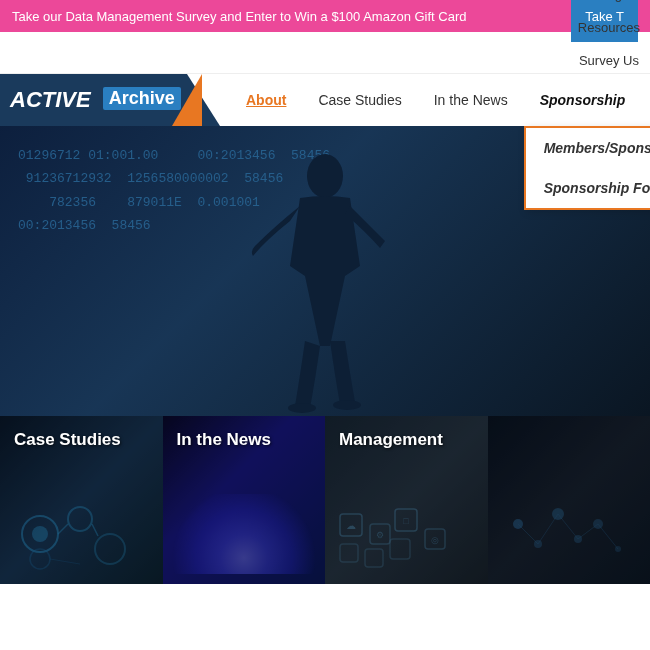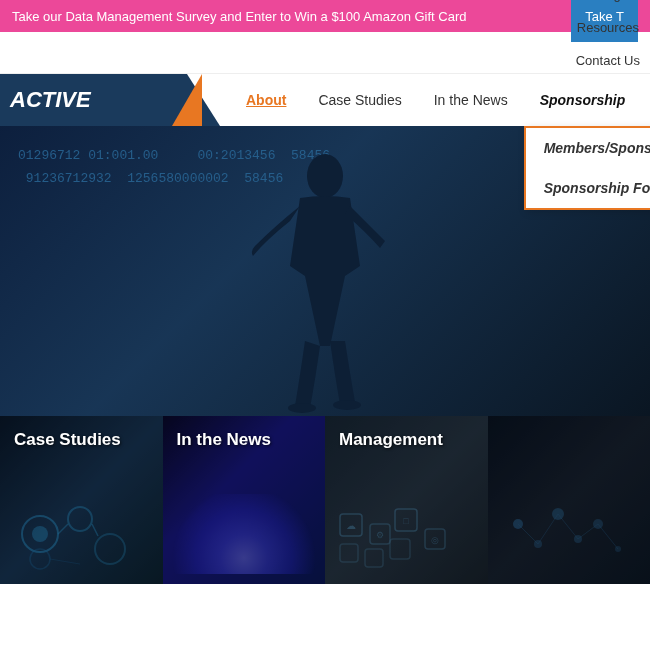--- a/index.html
+++ b/index.html
@@ -262,31 +262,32 @@
 
 <div class="top-banner">
   <span class="banner-text">Take our Data Management Survey and Enter to Win a $100 Amazon Gift Card</span>
   <button class="banner-btn">Take T</button>
 </div>
 
 <div class="top-nav">
   <div class="top-nav-links">
     <a>Blog</a>
     <a>Resources</a>
-    <a>Contact Us</a>
+    <a>Survey Us</a>
     <div class="fb-icon">f</div>
   </div>
 </div>
 
 <div class="logo-nav-bar">
   <div class="logo-area">
     <div class="logo-bg-orange"></div>
     <div class="logo-triangle"></div>
     <div class="logo-text">
       <span class="logo-active">ACTIVE</span>
+      <span class="logo-archive">Archive</span>
     </div>
   </div>
 
   <nav class="main-nav">
     <div class="nav-item active">
       <span>About</span>
     </div>
     <div class="nav-item">
       <span>Case Studies</span>
     </div>
@@ -301,20 +302,22 @@
       </div>
     </div>
   </nav>
 </div>
 
 <div class="hero">
   <div class="hero-overlay"></div>
   <div class="hero-numbers">
     <div>01296712 01:001.00&nbsp;&nbsp;&nbsp;&nbsp;&nbsp;00:2013456&nbsp; 58456</div>
     <div>&nbsp;91236712932&nbsp; 1256580000002&nbsp; 58456</div>
+    <div>&nbsp;&nbsp;&nbsp;&nbsp;782356&nbsp;&nbsp;&nbsp;&nbsp;879011E&nbsp; 0.001001</div>
+    <div>00:2013456&nbsp; 58456</div>
   </div>
 
   <div style="position:absolute;bottom:0;left:50%;transform:translateX(-50%);width:650px;height:290px;display:flex;align-items:flex-end;justify-content:center;z-index:1;">
     <svg width="180" height="270" viewBox="0 0 180 270">
 
       <ellipse cx="90" cy="30" rx="18" ry="22" fill="#0d1f35"></ellipse>
 
       <path d="M65 52 Q90 48 115 52 L125 120 L110 130 L95 200 L85 200 L70 130 L55 120 Z" fill="#0d1f35"></path>
 
       <path d="M65 60 Q40 80 20 100 Q15 105 18 110 Q30 95 55 75 Z" fill="#0d1f35"></path>

